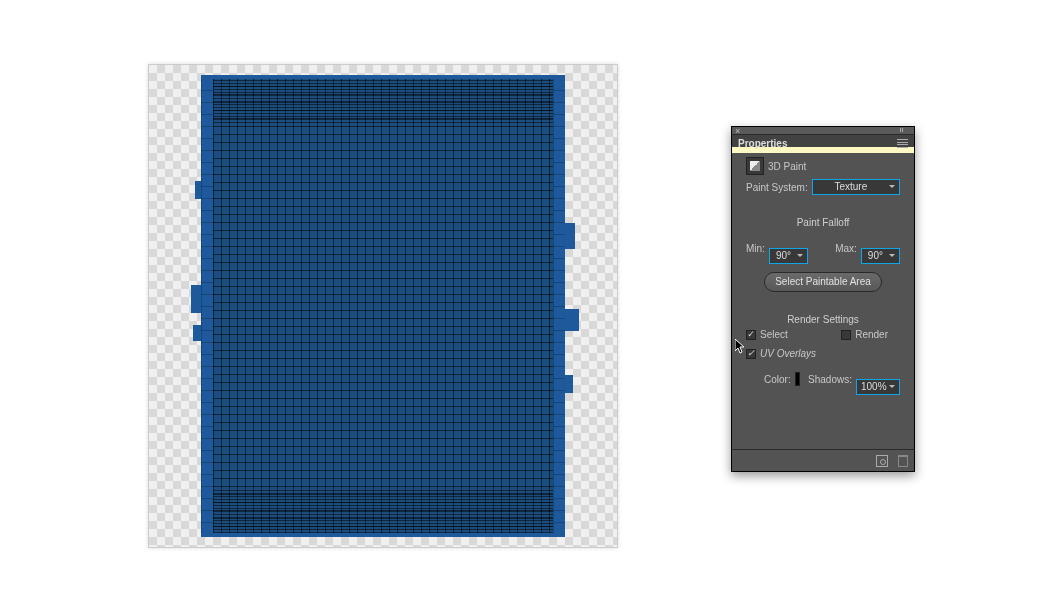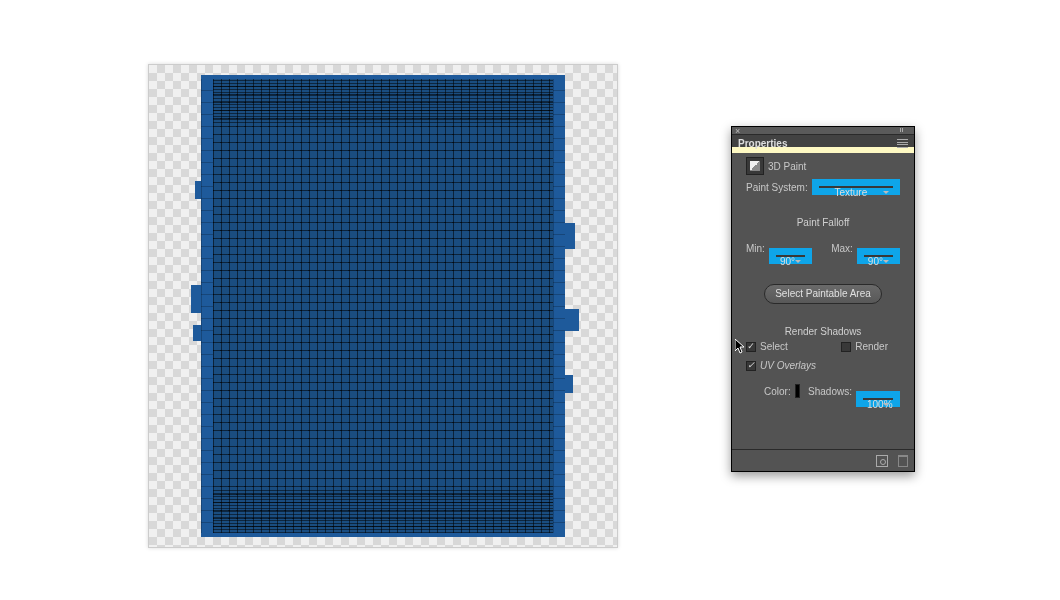--- a/index.html
+++ b/index.html
@@ -159,21 +159,21 @@
     display: flex; align-items: center; justify-content: center;
   }
   .brush-icon {
     width: 10px; height: 10px;
     background: linear-gradient(135deg, #eee 0 50%, #888 50% 100%);
   }
   .select {
     flex: 1;
     height: 16px;
     background: #383838;
-    border: 7px solid #0ea5e9;
+    border: 1px solid #0ea5e9;
     color: #ddd;
     padding: 0 14px 0 4px;
     line-height: 14px;
     position: relative;
     font-size: 10px;
   }
   .select::after {
     content: "";
     position: absolute;
     right: 4px; top: 5px;
@@ -303,25 +303,25 @@
 
     <div class="sec-label">Paint Falloff</div>
     <div class="row">
       <span class="lbl">Min:</span>
       <span class="select mini-select"><span>90°</span></span>
       <span class="spacer"></span>
       <span class="lbl">Max:</span>
       <span class="select mini-select"><span>90°</span></span>
     </div>
 
-    <div class="row" style="justify-content:center; margin-top:16px;">
+    <div class="row" style="justify-content:center; margin-top:4px;">
       <span class="btn"><span>Select Paintable Area</span></span>
     </div>
 
-    <div class="sec-label">Render Shadows</div>
+    <div class="sec-label">Render Settings</div>
     <div class="row">
       <span class="cb checked"></span>
       <span class="lbl">Select</span>
       <span class="spacer"></span>
       <span class="cb"></span>
       <span class="lbl">Render</span>
       <span style="width:8px"></span>
     </div>
 
     <div class="row" style="margin-top:4px;font-style:italic;">

